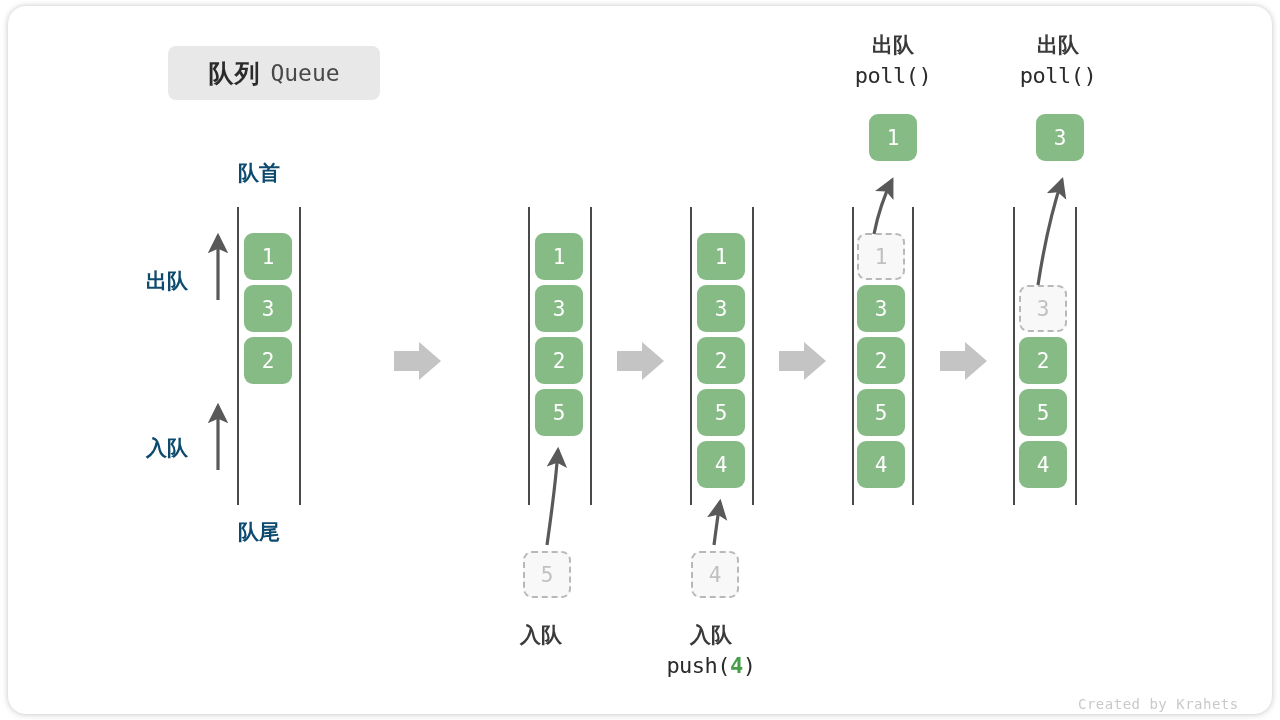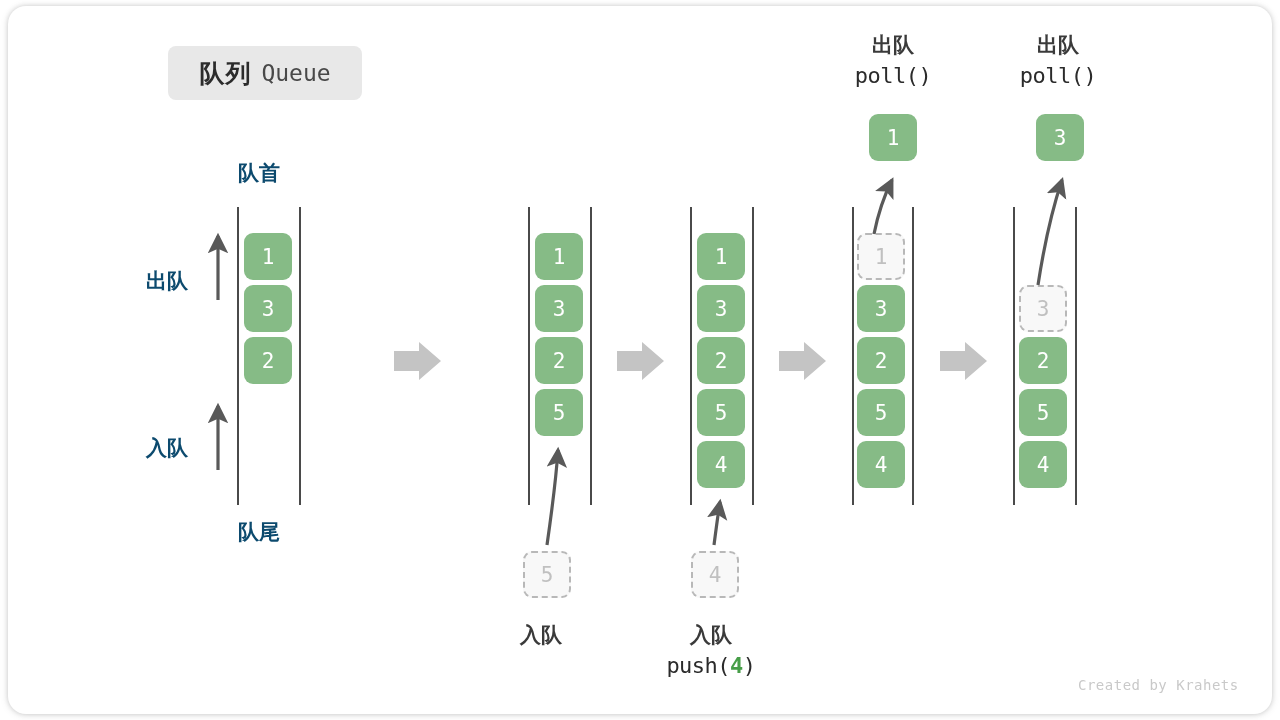--- a/index.html
+++ b/index.html
@@ -18,21 +18,21 @@
     border-radius: 18px;
     box-shadow: 0 0 5px rgba(0,0,0,0.17), 0 1px 10px rgba(0,0,0,0.09);
   }
   #stage { position: absolute; left: 0; top: 0; width: 1280px; height: 720px; }
 
   .abs { position: absolute; }
 
   
   #title-badge {
     left: 168px; top: 46px;
-    width: 194px; height: 54px;
+    width: 212px; height: 54px;
     background: #e8e8e8;
     border-radius: 8px;
     display: flex; align-items: center; justify-content: center;
   }
   #title-badge .cn {
     font-size: 25px; font-weight: bold; color: #2b2b2b; letter-spacing: 1px;
   }
   #title-badge .en {
     font-family: "DejaVu Sans Mono", "Liberation Mono", monospace;
     font-size: 23px; color: #494949; margin-left: 10px;
@@ -72,21 +72,21 @@
   .node.filled {
     background: #86bb86; color: #ffffff;
   }
   .node.ghost {
     background: #f8f8f8; color: #c0c0c0;
     border: 2px dashed #b8b8b8;
   }
 
   
   #credit {
-    left: 1078px; top: 677px;
+    left: 1078px; top: 696px;
     font-family: "DejaVu Sans Mono", "Liberation Mono", monospace;
     font-size: 14px; color: #c9c9c9; letter-spacing: 0.5px;
   }
 
   svg.ovl { position: absolute; left:0; top:0; width:1280px; height:720px; pointer-events:none; }
 </style>
 </head>
 <body>
 
 <div id="card"></div>

